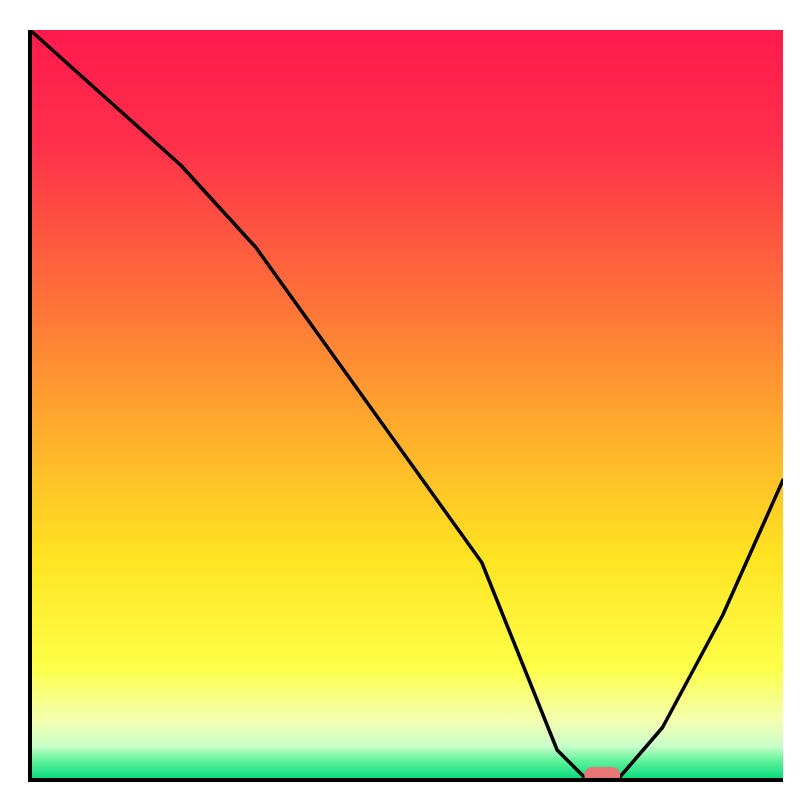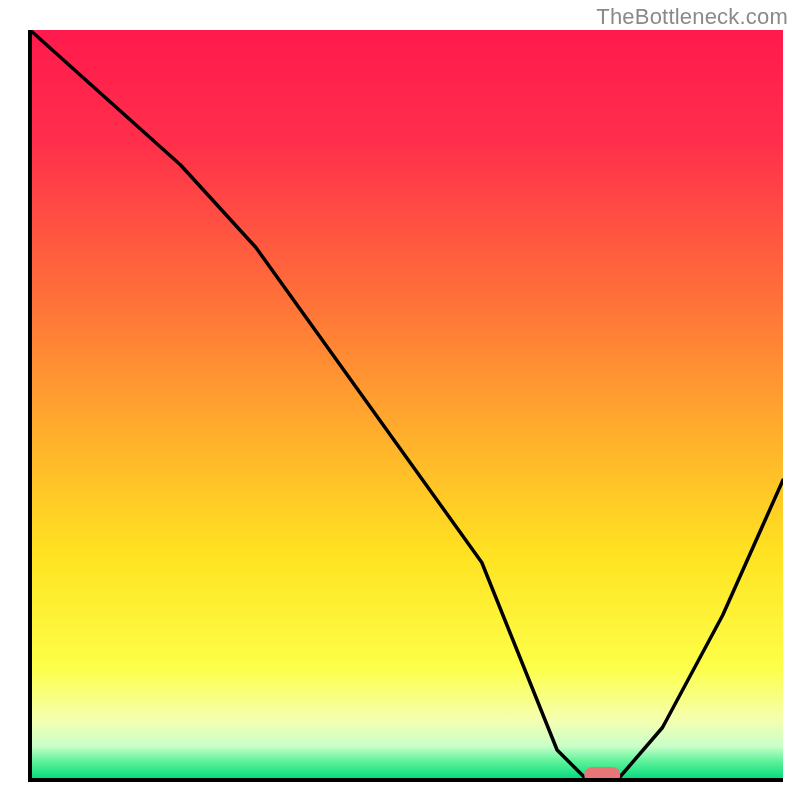--- a/index.html
+++ b/index.html
@@ -26,21 +26,20 @@
     z-index: 5;
   }
   svg {
     display: block;
   }
 </style>
 </head>
 <body>
 
 <div id="container">
-  <div id="watermark">TheBottleneck.com</div>
 
   <svg id="chart-svg" width="800" height="800">
     <defs>
       <linearGradient id="bg-grad" x1="0" y1="0" x2="0" y2="1">
           <stop offset="0%" stop-color="#ff1a4d"></stop>
           <stop offset="15%" stop-color="#ff2f4b"></stop>
           <stop offset="35%" stop-color="#ff6e3a"></stop>
           <stop offset="55.00000000000001%" stop-color="#ffb22b"></stop>
           <stop offset="70%" stop-color="#ffe321"></stop>
           <stop offset="85%" stop-color="#fdff48"></stop>

